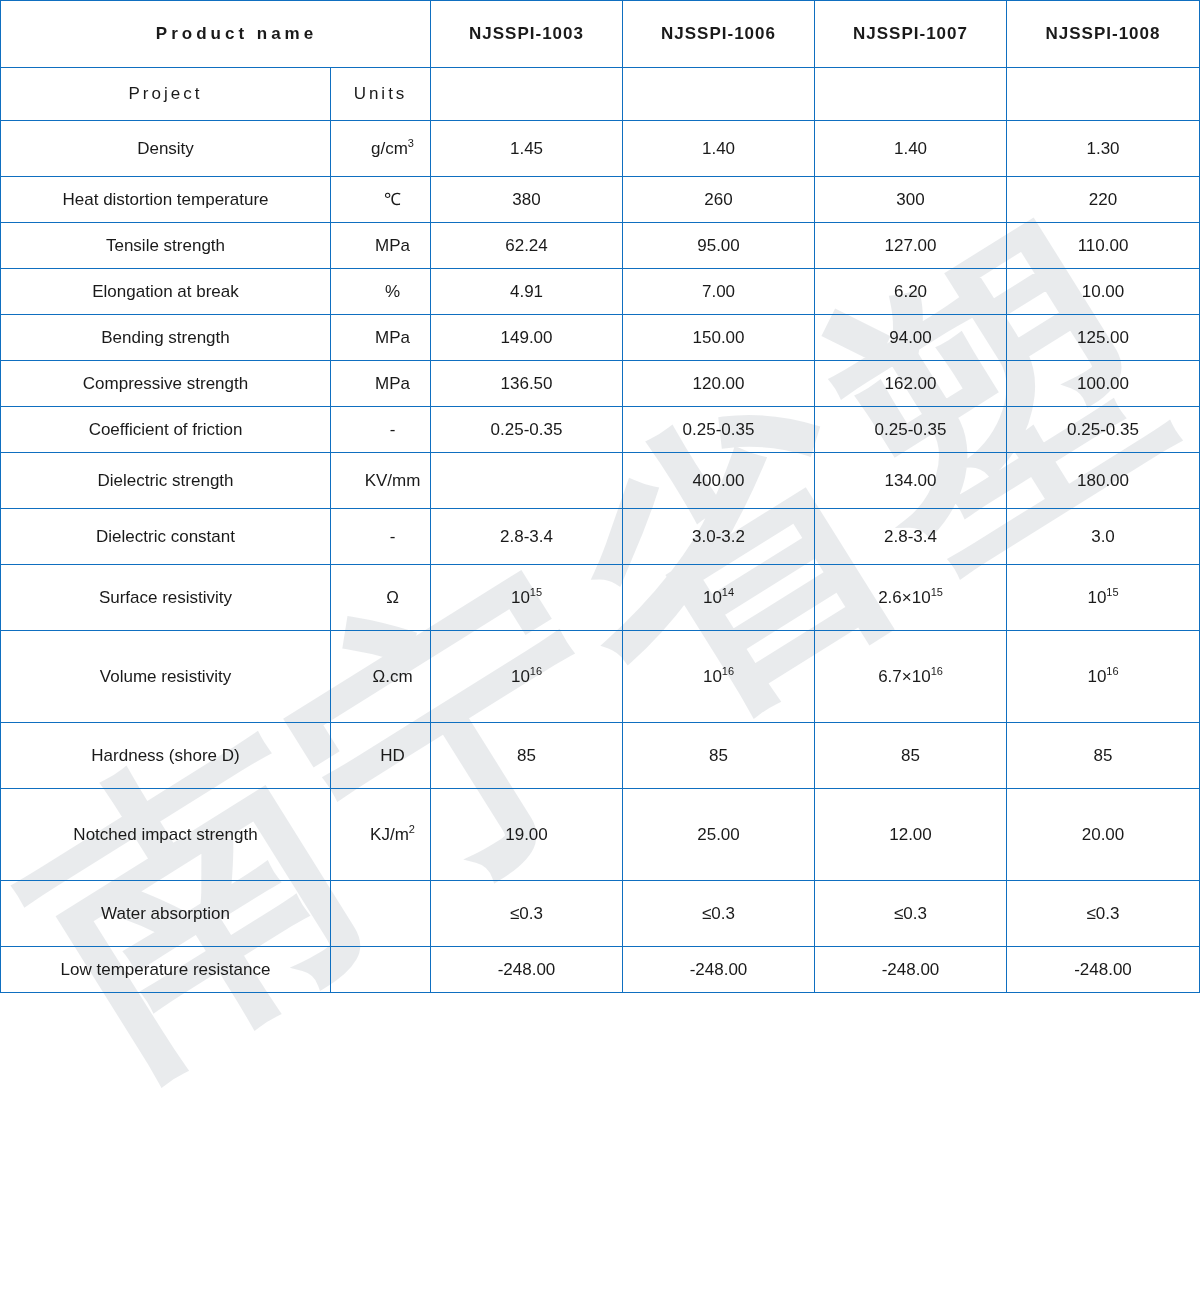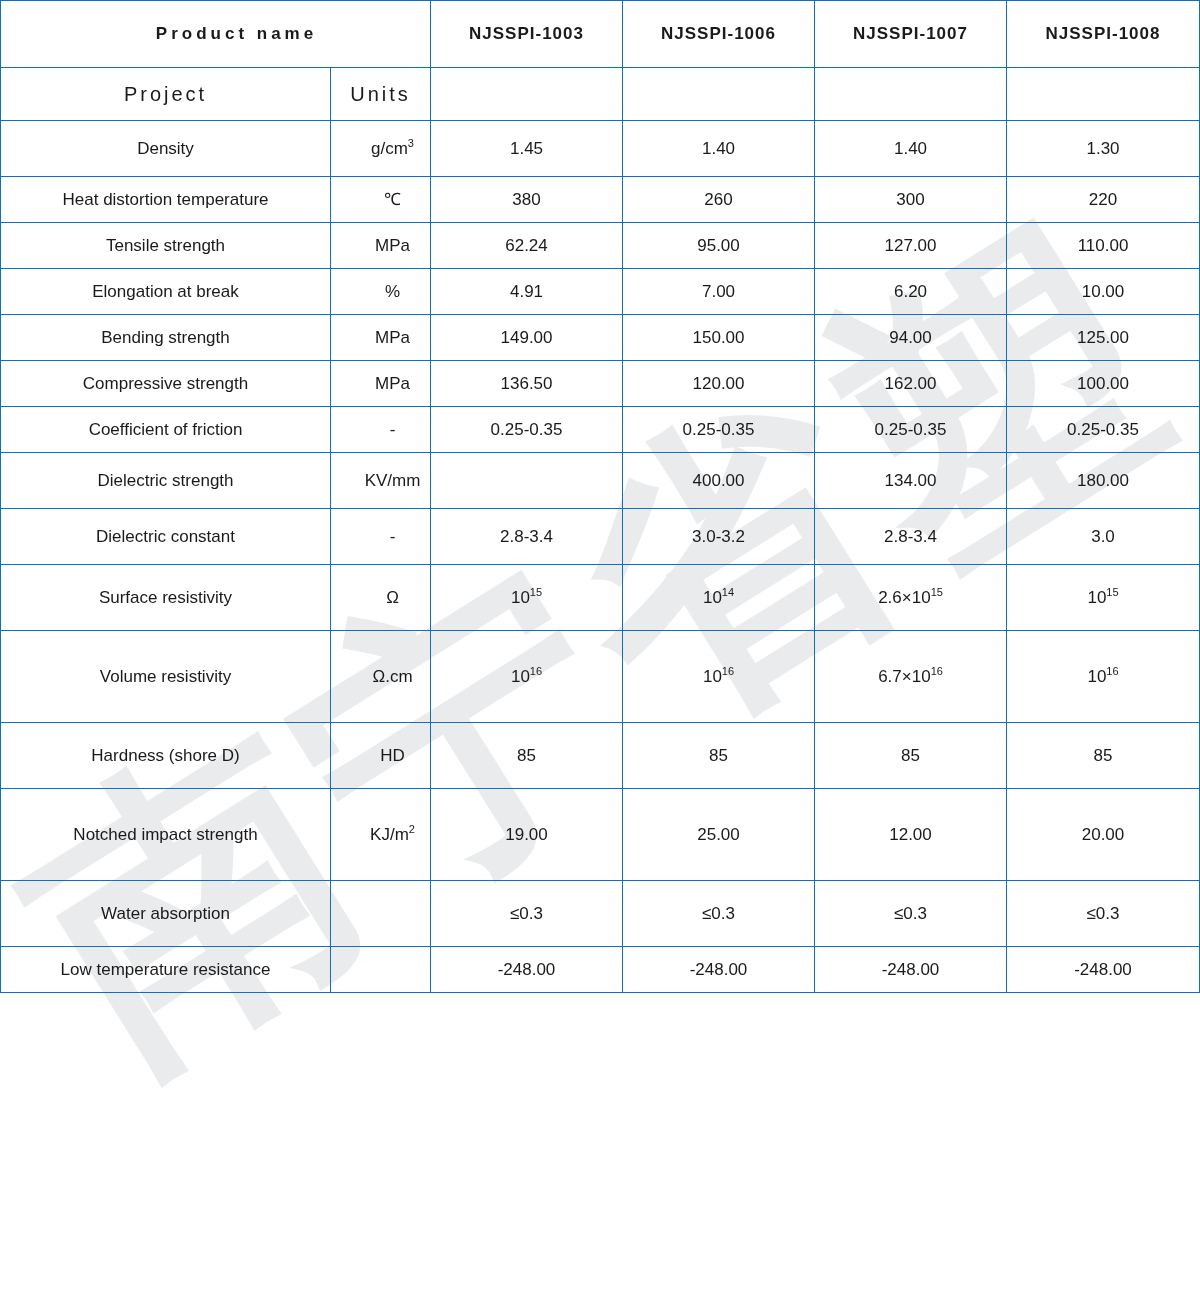--- a/index.html
+++ b/index.html
@@ -77,21 +77,21 @@
     padding-left: 48px;
   }
 
   col.c-name { width: 330px; }
   col.c-unit { width: 100px; }
   col.c-val  { width: 192px; }
   col.c-val2 { width: 193px; }
 
   tr.subhead td {
     height: 44px;
-    font-size: 20px;
+    font-size: 17px;
     letter-spacing: 3px;
   }
 
   sup {
     font-size: 11px;
     vertical-align: super;
     line-height: 0;
   }
 
   .cell-name { font-size: 17px; margin-left: 44px; }

